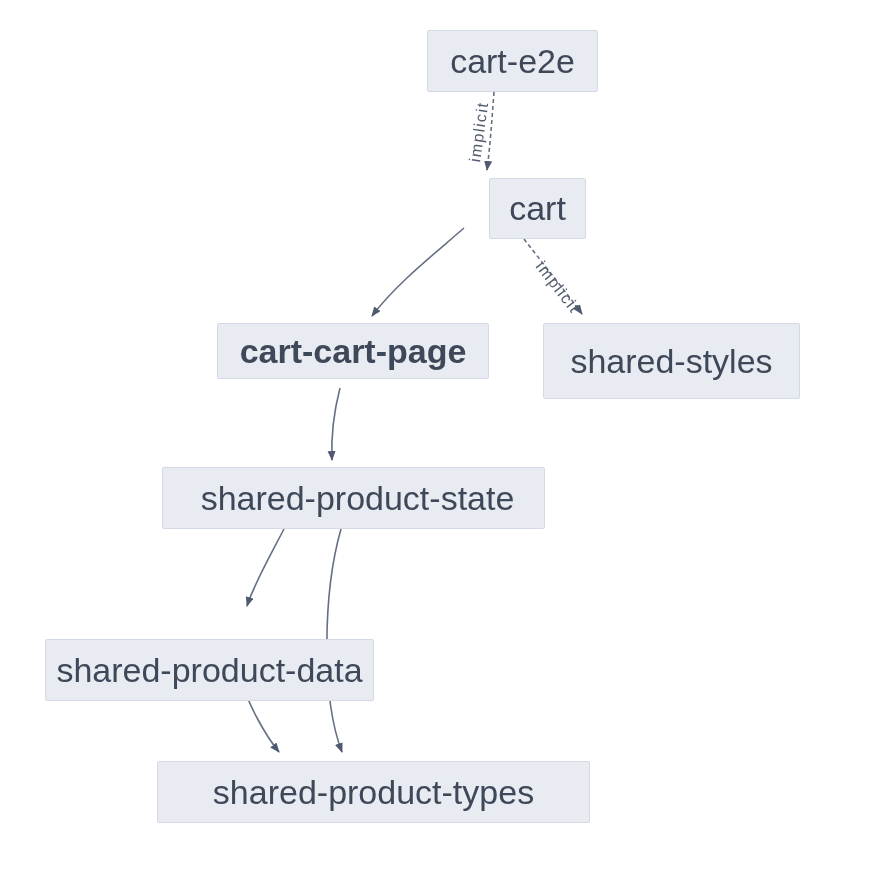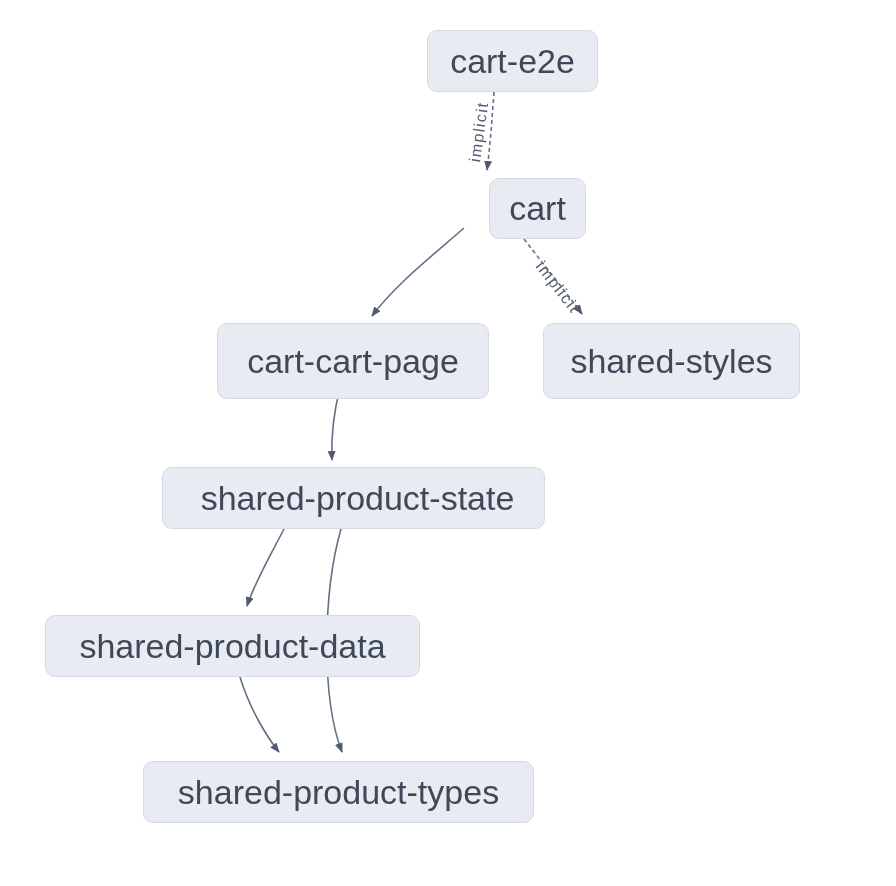--- a/index.html
+++ b/index.html
@@ -36,21 +36,21 @@
     letter-spacing: 1.5px;
     fill: var(--edge-label, #535d70);
     text-anchor: middle;
     dominant-baseline: middle;
   }
   .node {
     position: absolute;
     box-sizing: border-box;
     background: var(--node-fill, #e8ecf2);
     border: 1px solid var(--node-border, #d4dae3);
-    border-radius: 10px;
+    border-radius: 2px;
     display: flex;
     align-items: center;
     justify-content: center;
     font-size: 34px;
     color: var(--node-text, #3f4858);
     white-space: nowrap;
     cursor: pointer;
     user-select: none;
   }
 </style>
@@ -74,19 +74,19 @@
         <path d="M 240,677 C 249,707 266,736 279,752" class="edge" marker-end="url(#arrowhead)"></path>
       </g>
     <g id="edge-label-group">
         <text class="edge-label" transform="translate(480,132) rotate(-82)">implicit</text>
         <text class="edge-label" transform="translate(557,288) rotate(52)">implicit</text>
       </g>
   </svg>
   <div id="node-layer">
       <div class="node" style="left: 427px; top: 30px; width: 171px; height: 62px;">cart-e2e</div>
       <div class="node" style="left: 489px; top: 178px; width: 97px; height: 61px;">cart</div>
-      <div class="node" style="left: 217px; top: 323px; width: 272px; height: 76px;">cart-cart-page</div>
+      <div class="node" style="left: 217px; top: 323px; width: 272px; height: 56px; font-weight: bold;">cart-cart-page</div>
       <div class="node" style="left: 543px; top: 323px; width: 257px; height: 76px;">shared-styles</div>
       <div class="node" style="left: 162px; top: 467px; width: 383px; height: 62px; padding-left: 8px;">shared-product-state</div>
-      <div class="node" style="left: 45px; top: 615px; width: 375px; height: 62px;">shared-product-data</div>
-      <div class="node" style="left: 143px; top: 761px; width: 391px; height: 62px;">shared-product-types</div>
+      <div class="node" style="left: 45px; top: 639px; width: 329px; height: 62px;">shared-product-data</div>
+      <div class="node" style="left: 157px; top: 761px; width: 433px; height: 62px;">shared-product-types</div>
     </div>
 </div>
 
 </body></html>

